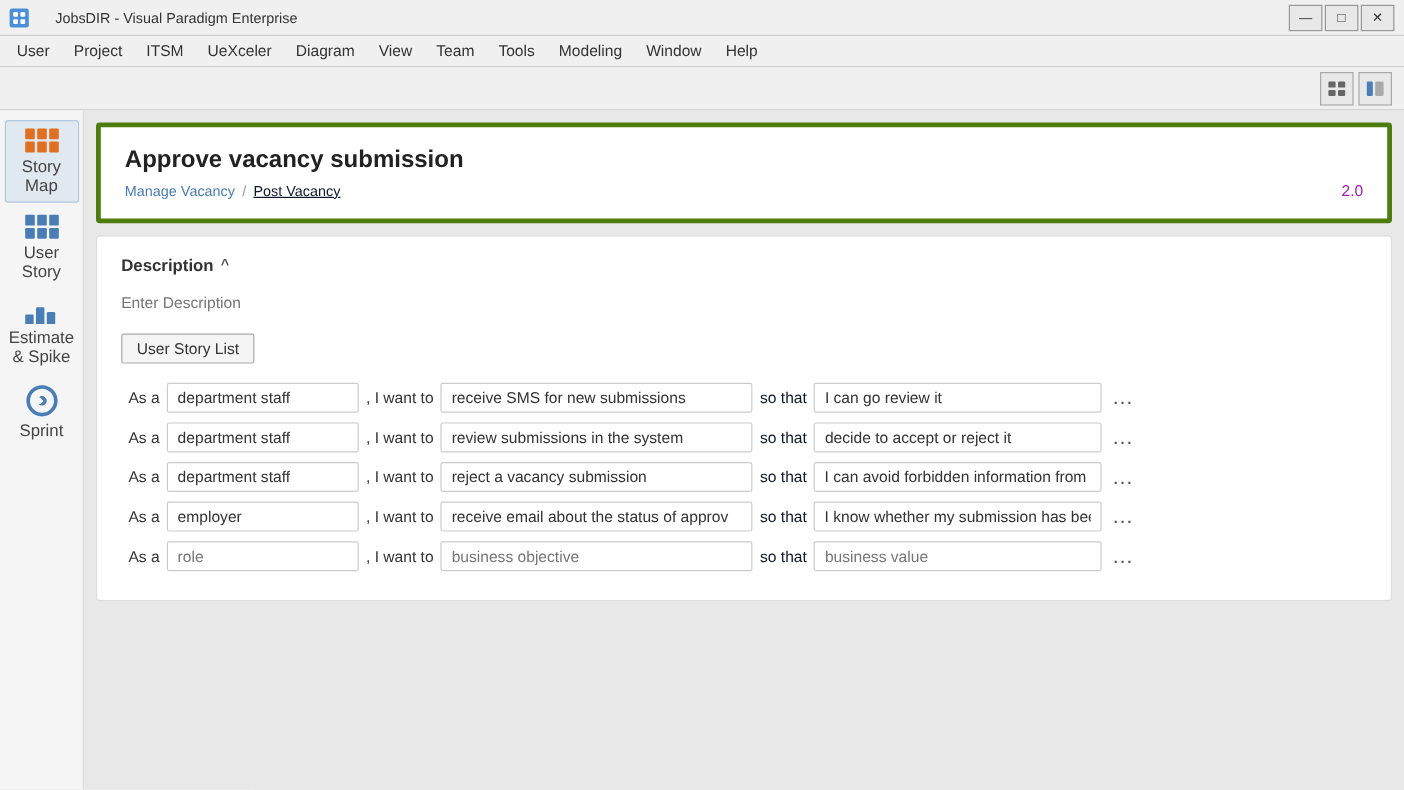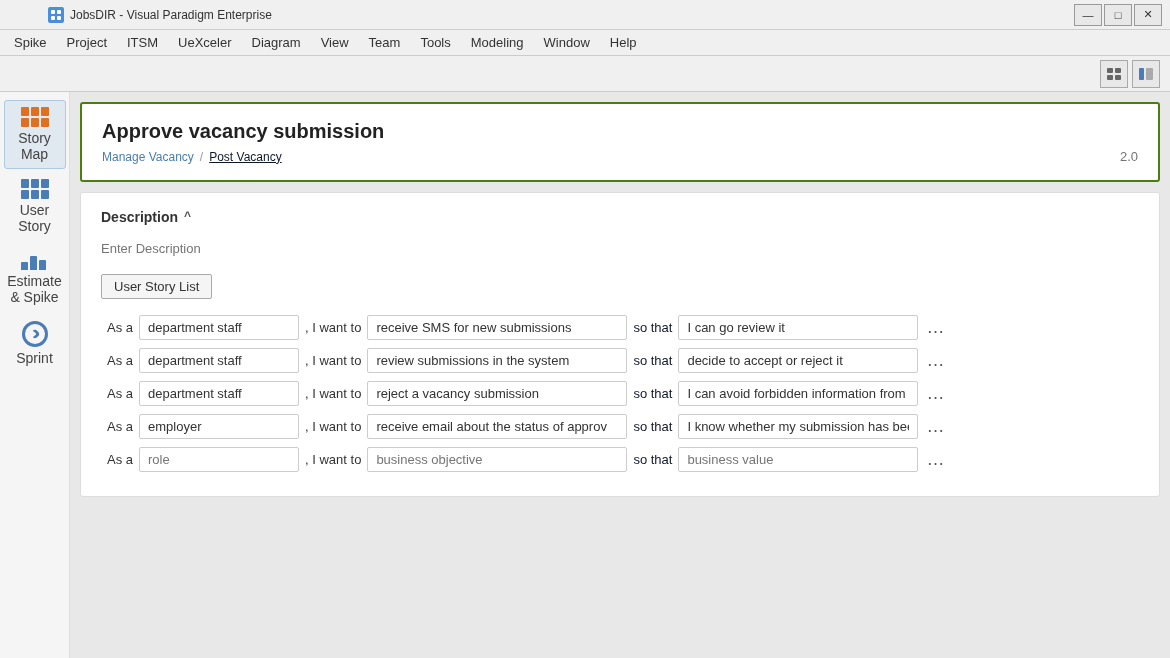--- a/index.html
+++ b/index.html
@@ -8,21 +8,21 @@
     
     .title-bar {
       background: #f0f0f0;
       height: 30px;
       display: flex;
       align-items: center;
       padding: 0 8px;
       border-bottom: 1px solid #ccc;
       justify-content: space-between;
     }
-    .title-bar-left { display: flex; align-items: center; gap: 6px; font-size: 12px; color: #333; margin-left: 40px; }
+    .title-bar-left { display: flex; align-items: center; gap: 22px; font-size: 12px; color: #333; }
     .title-bar-icon { width: 16px; height: 16px; background: #4a90d9; border-radius: 2px; display: flex; align-items: center; justify-content: center; }
     .title-bar-controls { display: flex; gap: 2px; }
     .title-bar-btn {
       width: 28px; height: 22px; border: 1px solid #999; background: #e8e8e8;
       display: flex; align-items: center; justify-content: center; cursor: pointer; font-size: 11px; color: #333;
     }
 
     
     .menu-bar {
       background: #f0f0f0;
@@ -89,31 +89,31 @@
     .content-area {
       flex: 1;
       background: #e8e8e8;
       padding: 10px;
       overflow: auto;
     }
 
     
     .card {
       background: white;
-      border: 2px solid #4d7c0f;
+      border: 4px solid #4d7c0f;
       border-radius: 3px;
       padding: 16px 20px;
       margin-bottom: 10px;
     }
 
     .page-title { font-size: 20px; font-weight: bold; color: #222; margin-bottom: 6px; }
     .breadcrumb { font-size: 12px; color: #666; display: flex; align-items: center; gap: 6px; justify-content: space-between; }
     .breadcrumb-path { display: flex; align-items: center; gap: 6px; }
     .breadcrumb-sep { color: #999; }
-    .version { font-size: 13px; color: #737373; }
+    .version { font-size: 13px; color: #a21caf; }
 
     
     .desc-card {
       background: white;
       border: 1px solid #ddd;
       border-radius: 3px;
       padding: 16px 20px;
     }
     .section-header {
       display: flex;
@@ -187,21 +187,21 @@
     <span>JobsDIR - Visual Paradigm Enterprise</span>
   </div>
   <div class="title-bar-controls">
     <div class="title-bar-btn">―</div>
     <div class="title-bar-btn">□</div>
     <div class="title-bar-btn close">✕</div>
   </div>
 </div>
 
 <div class="menu-bar">
-  <div class="menu-item">Spike</div>
+  <div class="menu-item">User</div>
   <div class="menu-item">Project</div>
   <div class="menu-item">ITSM</div>
   <div class="menu-item">UeXceler</div>
   <div class="menu-item">Diagram</div>
   <div class="menu-item">View</div>
   <div class="menu-item">Team</div>
   <div class="menu-item">Tools</div>
   <div class="menu-item">Modeling</div>
   <div class="menu-item">Window</div>
   <div class="menu-item">Help</div>

